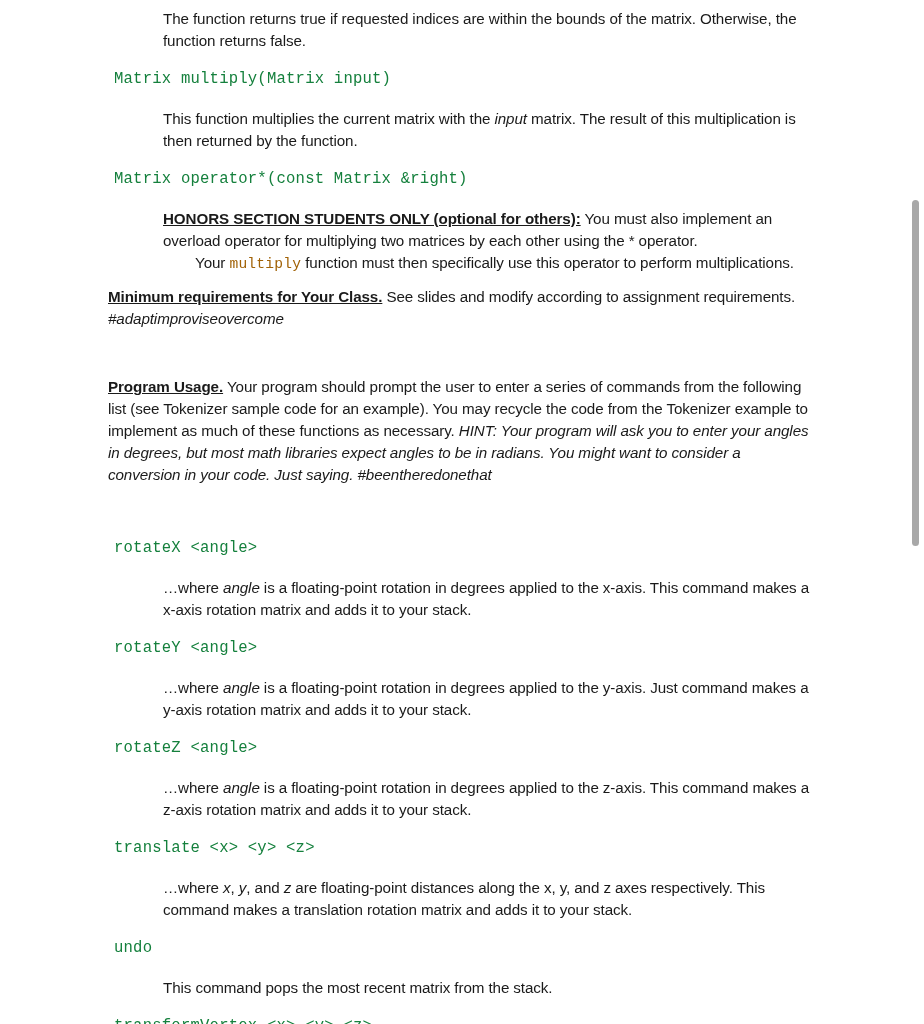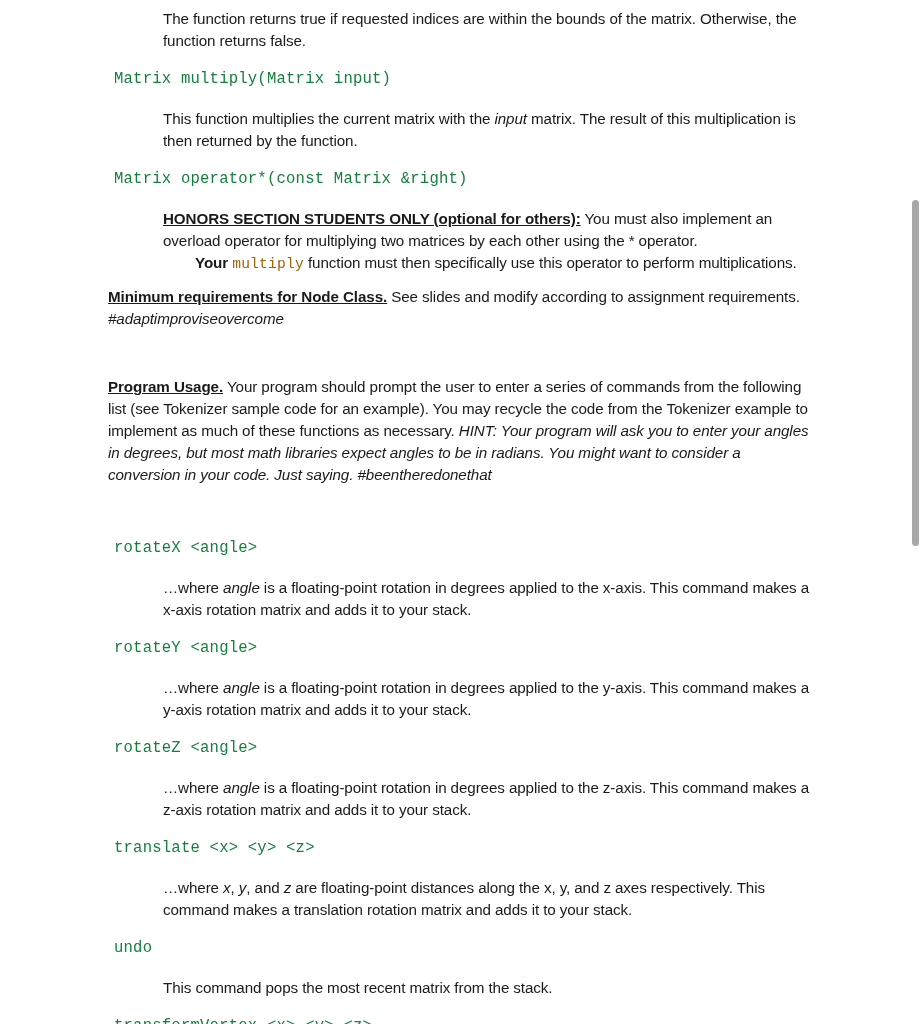--- a/index.html
+++ b/index.html
@@ -59,21 +59,21 @@
 
   code.inline {
     font-family: "Liberation Mono", "DejaVu Sans Mono", monospace;
     font-size: 14.6px;
     color: #a16207;
     letter-spacing: 0.2px;
   }
 
   
   .i  { font-style: italic; text-align: right; }
-  .b  { font-weight: bold; margin-left: 32px; }
+  .b  { font-weight: normal; margin-left: 32px; }
   .biu {
     font-weight: bold;
     text-decoration: underline;
   }
   .bu {
     font-weight: bold;
     text-decoration: underline;
   }
   .gap-s  { height: 11px; }
   .gap-xl { height: 46px; }
@@ -115,37 +115,37 @@
   <div class="gap-s"></div>
 
   <div class="code flush">Matrix operator*(const Matrix &amp;right)</div>
 
   <div class="gap-s"></div>
 
   <p class="para indent"><span class="biu">HONORS SECTION STUDENTS ONLY (optional for others):</span><span> You must also implement an overload operator for multiplying two matrices by each other using the * operator.  </span><span class="b">Your</span><span>&nbsp;</span><code class="inline">multiply</code><span> function must then specifically use this operator to perform multiplications.</span></p>
 
   <div class="gap-s"></div>
 
-  <p class="para flush"><span class="bu">Minimum requirements for Node Class.</span><span> See slides and modify according to assignment requirements.</span><br><span class="i">#adaptimproviseovercome</span></p>
+  <p class="para flush"><span class="bu">Minimum requirements for Your Class.</span><span> See slides and modify according to assignment requirements.</span><br><span class="i">#adaptimproviseovercome</span></p>
 
   <div class="gap-xl"></div>
 
   <p class="para flush"><span class="bu">Program Usage.</span><span>  Your program should prompt the user to enter a series of commands from the following list (see Tokenizer sample code for an example).  You may recycle the code from the Tokenizer example to implement as much of these functions as necessary.  </span><span class="i">HINT: Your program will ask you to enter your angles in degrees, but most math libraries expect angles to be in radians.  You might want to consider a conversion in your code.  Just saying. #beentheredonethat</span></p>
 
   <div class="gap-xl"></div>
 
   <div class="code flush">rotateX &lt;angle&gt;</div>
   <div class="gap-s"></div>
   <p class="para indent"><span>…where </span><span class="i">angle</span><span> is a floating-point rotation in degrees applied to the x-axis.  This command makes a x-axis rotation matrix and adds it to your stack.</span></p>
 
   <div class="gap-s"></div>
 
   <div class="code flush">rotateY &lt;angle&gt;</div>
   <div class="gap-s"></div>
-  <p class="para indent"><span>…where </span><span class="i">angle</span><span> is a floating-point rotation in degrees applied to the y-axis.  This command makes a y-axis rotation matrix and adds it to your stack.</span></p>
+  <p class="para indent"><span>…where </span><span class="i">angle</span><span> is a floating-point rotation in degrees applied to the y-axis.  Just command makes a y-axis rotation matrix and adds it to your stack.</span></p>
 
   <div class="gap-s"></div>
 
   <div class="code flush">rotateZ &lt;angle&gt;</div>
   <div class="gap-s"></div>
   <p class="para indent"><span>…where </span><span class="i">angle</span><span> is a floating-point rotation in degrees applied to the z-axis.  This command makes a z-axis rotation matrix and adds it to your stack.</span></p>
 
   <div class="gap-s"></div>
 
   <div class="code flush">translate &lt;x&gt; &lt;y&gt; &lt;z&gt;</div>

